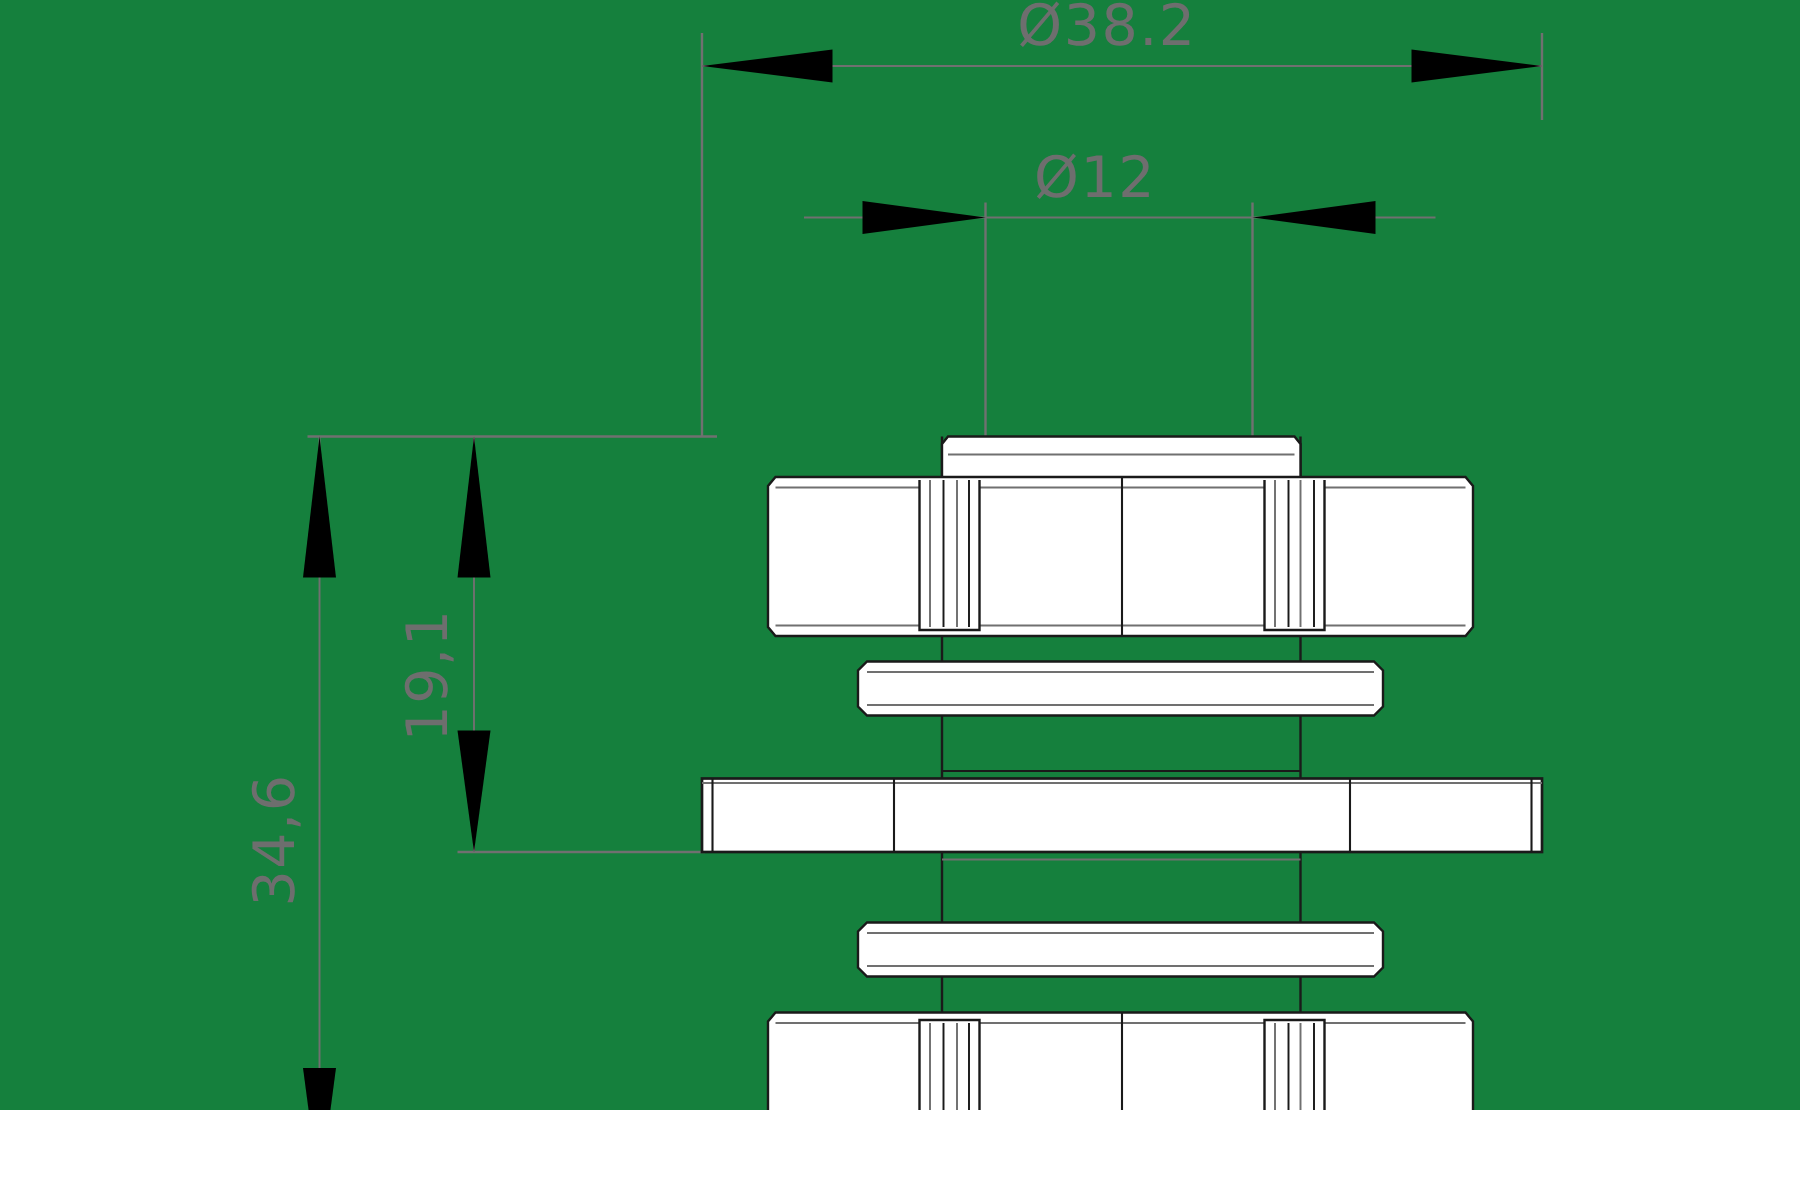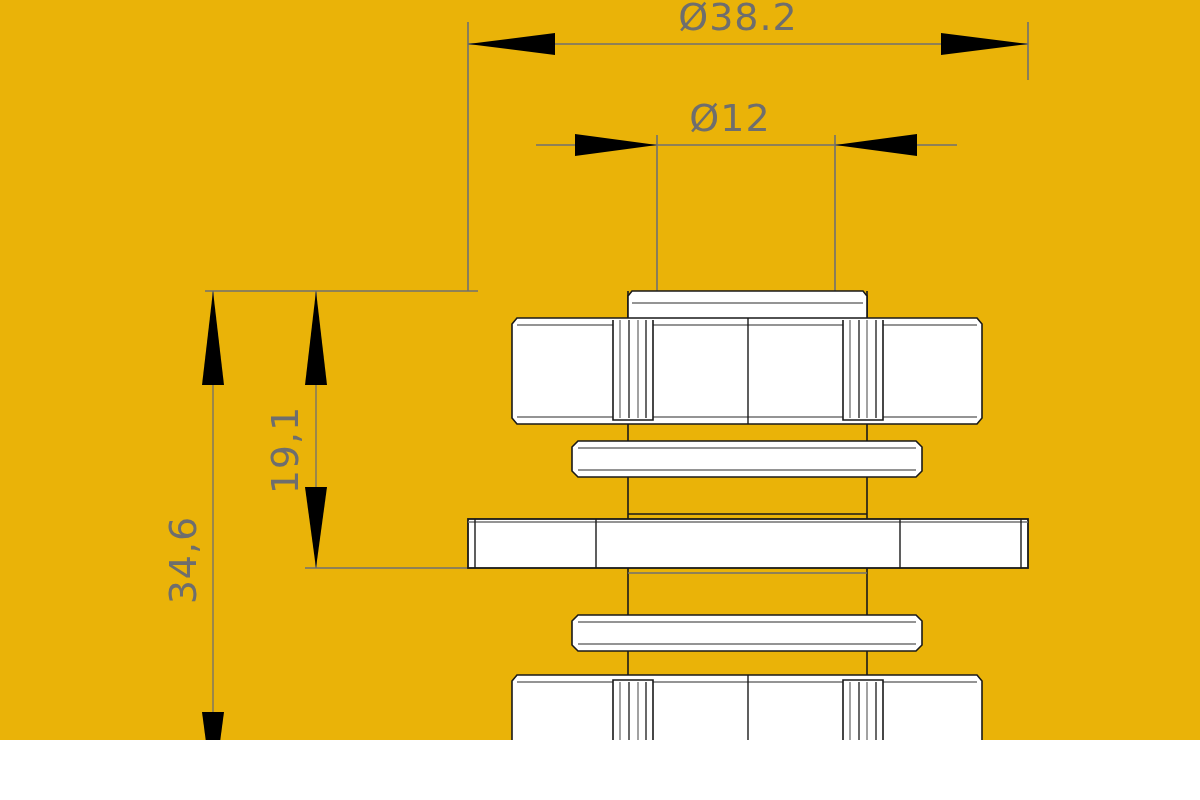--- a/index.html
+++ b/index.html
@@ -7,21 +7,21 @@
     padding: 0;
     background: #ffffff;
   }
   body {
     font-family: "DejaVu Sans", sans-serif;
   }
   #drawing-root {
     position: relative;
     width: 1200px;
     height: 740px;
-    background: #eab308;
+    background: #15803d;
     overflow: hidden;
   }
   #cad-svg {
     display: block;
     width: 1200px;
     height: 800px;
   }
   .dim-text {
     font-family: "DejaVu Sans", sans-serif;
     font-size: 38px;

